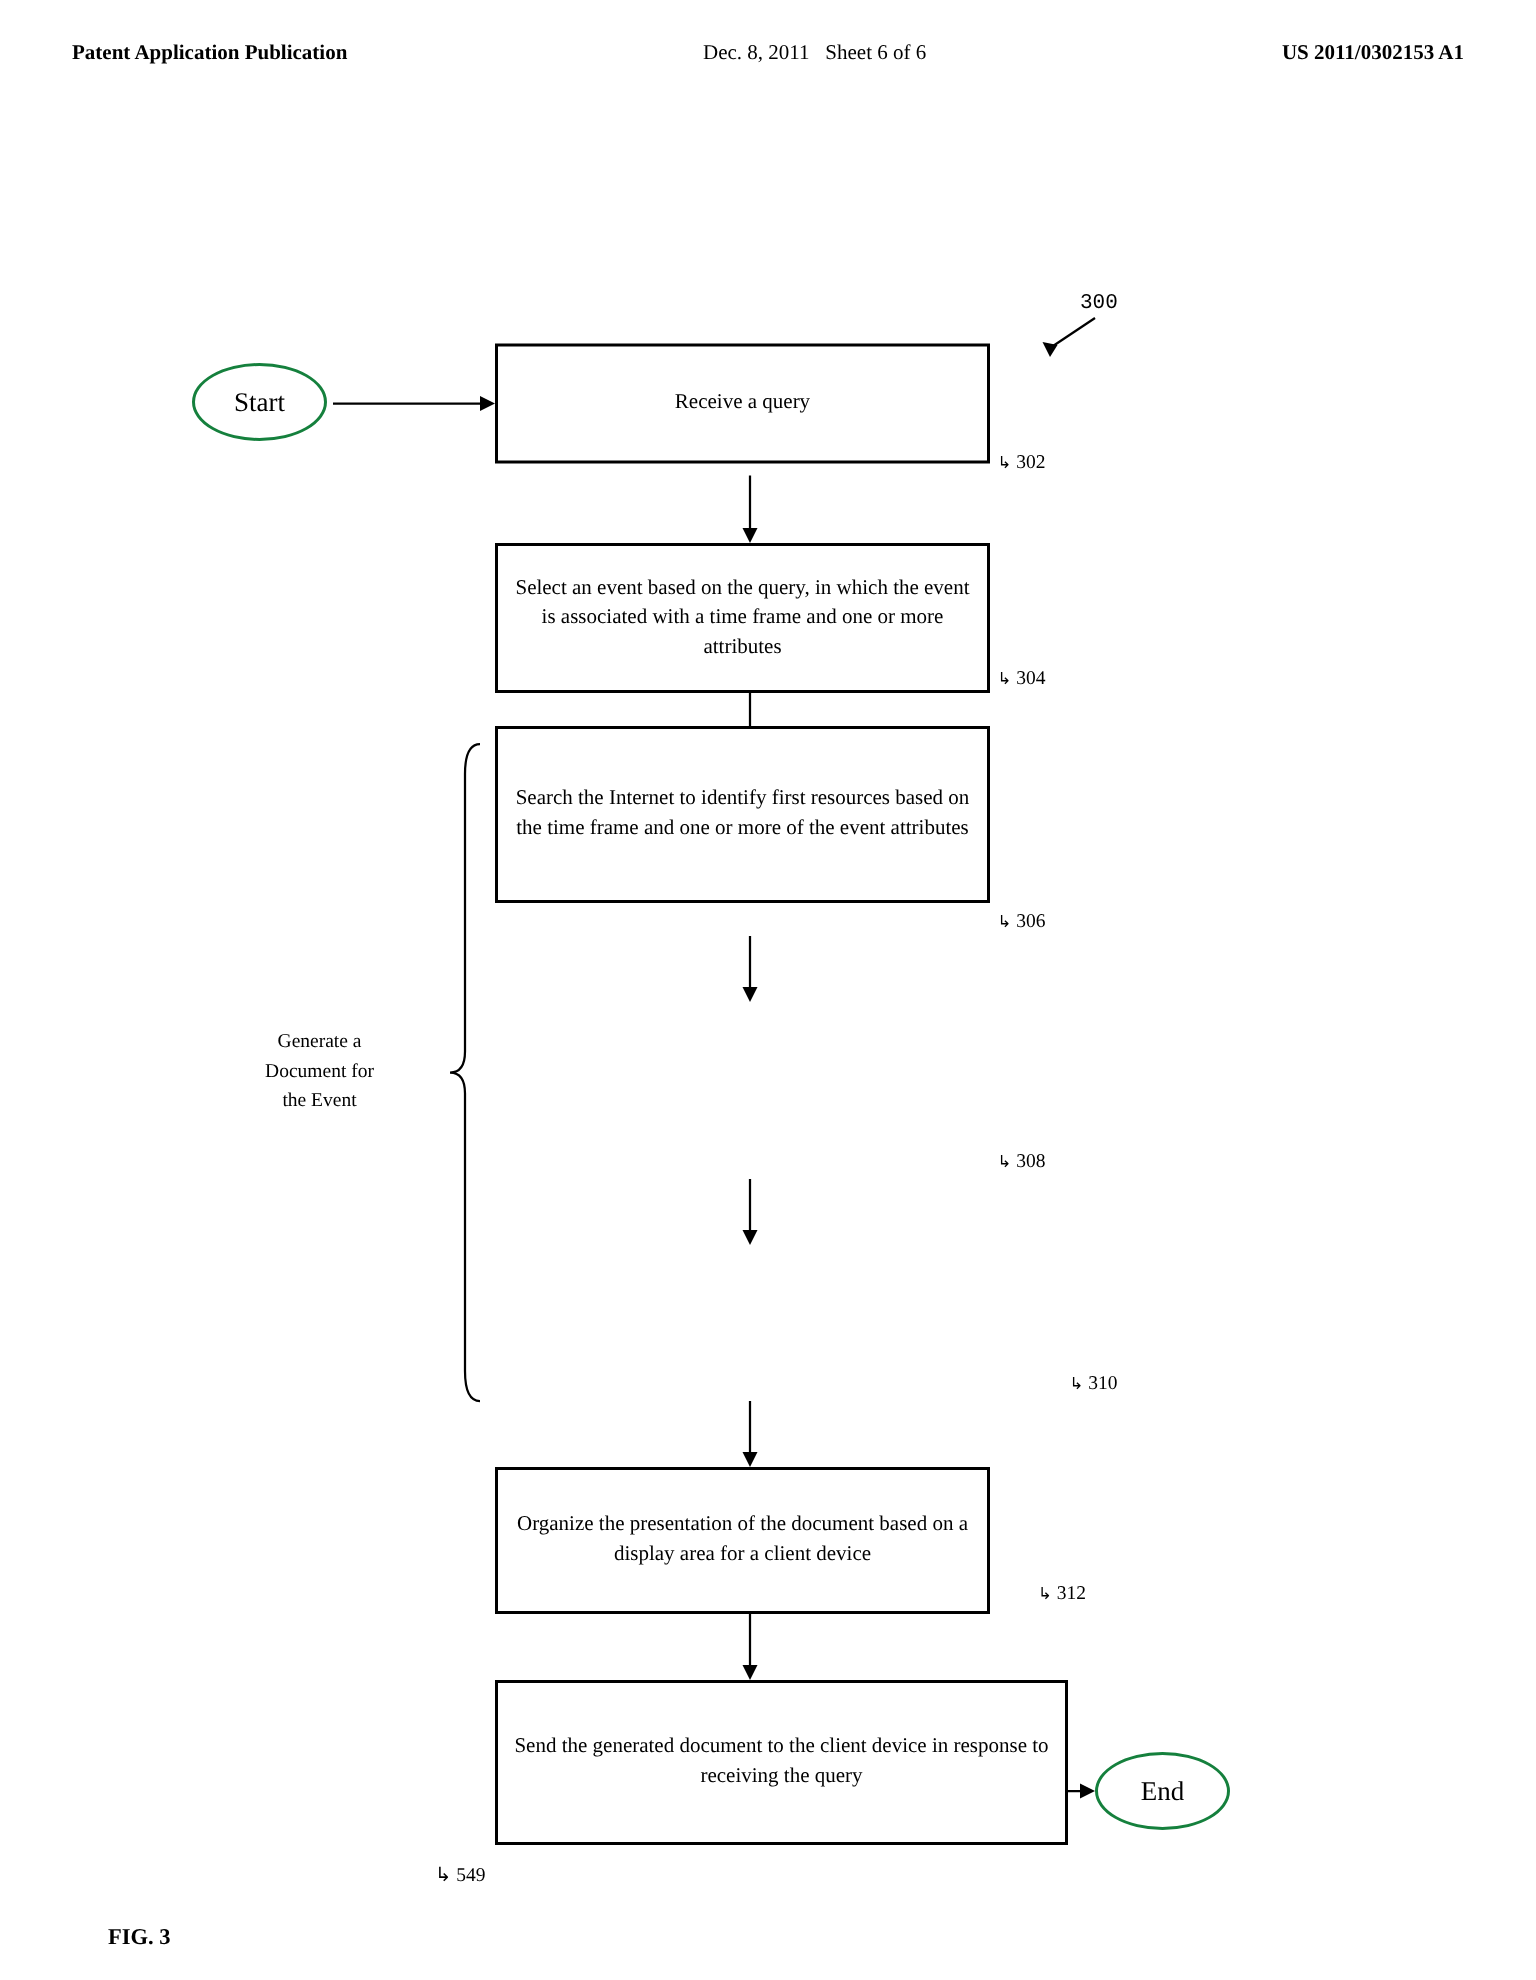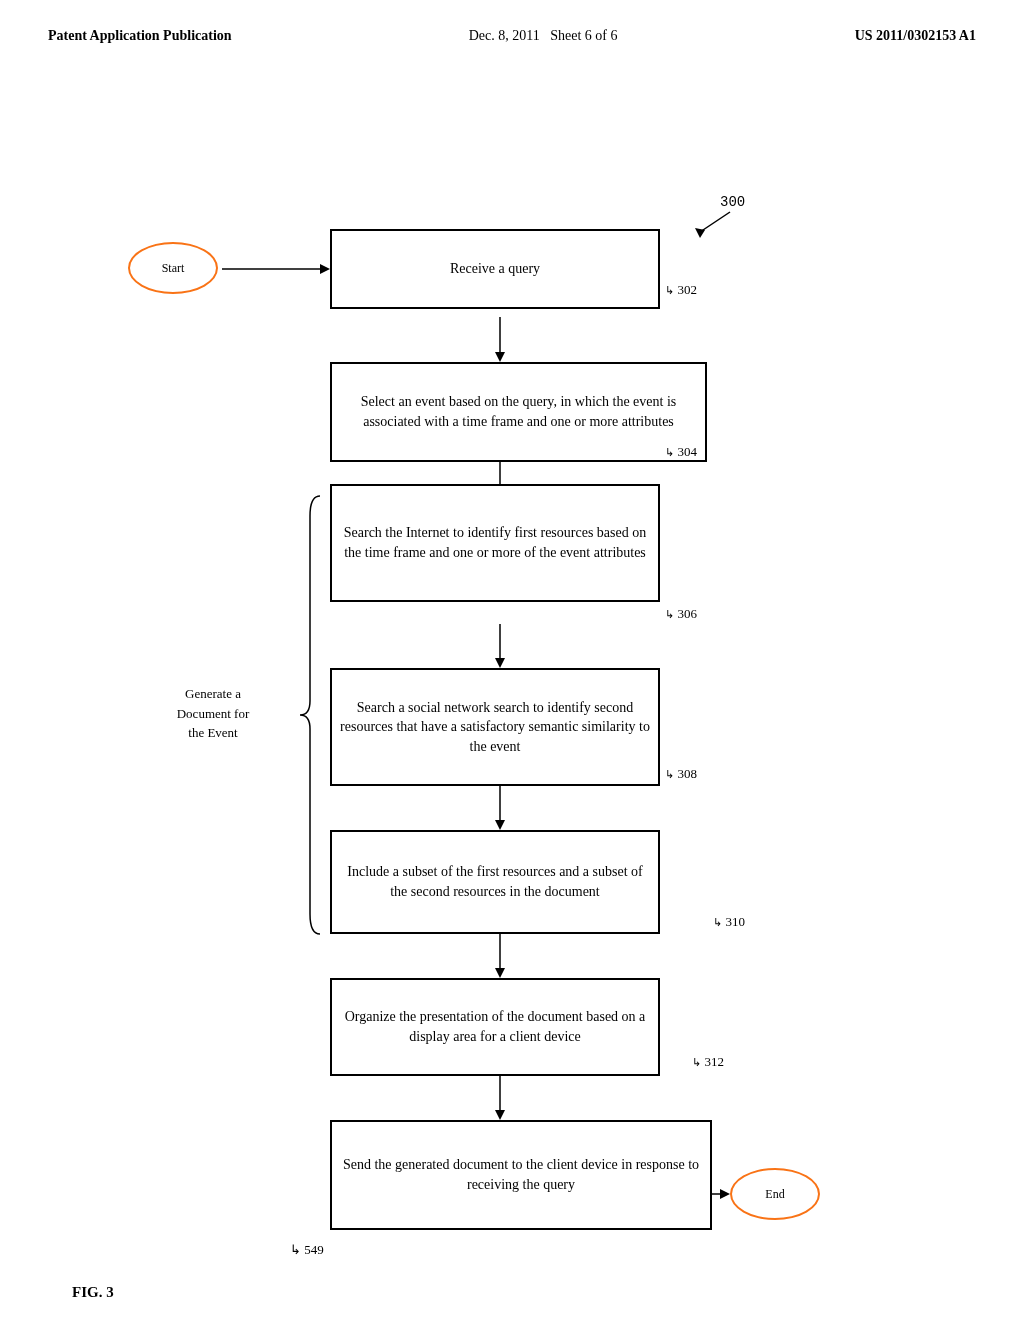--- a/index.html
+++ b/index.html
@@ -40,28 +40,28 @@
       display: flex;
       align-items: center;
       justify-content: center;
       text-align: center;
       font-size: 14px;
       line-height: 1.4;
     }
 
     .flow-oval {
       position: absolute;
-      border: 2px solid #f97316;
+      border: 2px solid #15803d;
       background: #fff;
       border-radius: 50%;
       display: flex;
       align-items: center;
       justify-content: center;
       text-align: center;
-      font-size: 12px;
+      font-size: 18px;
     }
 
     
     .flow-label {
       position: absolute;
       font-size: 13px;
     }
 
     
     .svg-overlay {
@@ -128,48 +128,42 @@
 
   <div style="position:absolute; top:130px; left:720px; font-size:14px;font-family:Liberation Mono, monospace;">300</div>
 
   <div class="flow-oval" style="left:128px; top:178px; width:90px; height:52px;">
     <span>Start</span>
   </div>
 
   <div class="flow-box" style="left:330px; top:165px; width:330px; height:80px;">
     <span>Receive a query</span>
   </div>
-  <div class="flow-label" style="left:665px; top:218px;">
+  <div class="flow-label" style="left:665px; top:236px;">
     <span style="font-size:11px; font-family:sans-serif;">↳</span> <span>302</span>
   </div>
 
-  <div class="flow-box" style="left:330px; top:298px; width:377px; height:100px;">
+  <div class="flow-box" style="left:330px; top:298px; width:330px; height:100px;">
     <span style="padding:8px;">Select an event based on the query, in which the event is associated with a time frame and one or more attributes</span>
   </div>
   <div class="flow-label" style="left:665px; top:380px;">
     <span style="font-size:11px; font-family:sans-serif;">↳</span> <span>304</span>
   </div>
 
   <div class="flow-box" style="left:330px; top:420px; width:330px; height:118px;">
     <span style="padding:8px;">Search the Internet to identify first resources based on the time frame and one or more of the event attributes</span>
   </div>
   <div class="flow-label" style="left:665px; top:542px;">
     <span style="font-size:11px; font-family:sans-serif;">↳</span> <span>306</span>
   </div>
 
-  <div class="flow-box" style="left:330px; top:604px; width:330px; height:118px;">
-    <span style="padding:8px;">Search a social network search to identify second resources that have a satisfactory semantic similarity to the event</span>
-  </div>
   <div class="flow-label" style="left:665px; top:702px;">
     <span style="font-size:11px; font-family:sans-serif;">↳</span> <span>308</span>
   </div>
 
-  <div class="flow-box" style="left:330px; top:766px; width:330px; height:104px;">
-    <span style="padding:8px;">Include a subset of the first resources and a subset of the second resources in the document</span>
-  </div>
   <div class="flow-label" style="left:665px; top:850px;margin-left:48px;">
     <span style="font-size:11px; font-family:sans-serif;">↳</span> <span>310</span>
   </div>
 
   <div class="flow-box" style="left:330px; top:914px; width:330px; height:98px;">
     <span style="padding:8px;">Organize the presentation of the document based on a display area for a client device</span>
   </div>
   <div class="flow-label" style="left:665px; top:990px;margin-left:27px;">
     <span style="font-size:11px; font-family:sans-serif;">↳</span> <span>312</span>
   </div>

